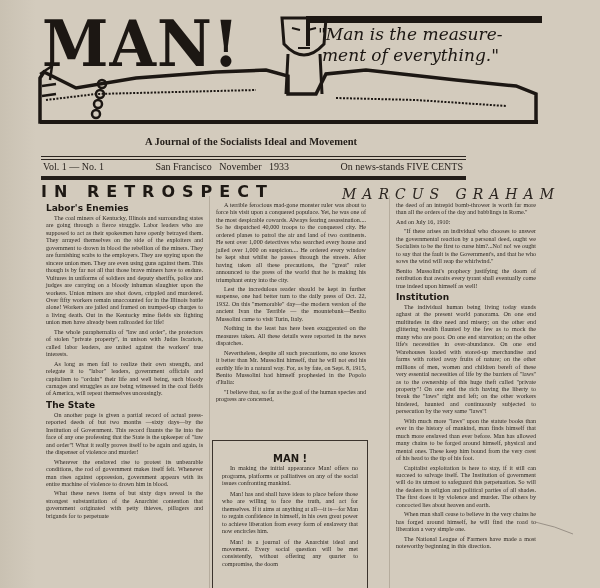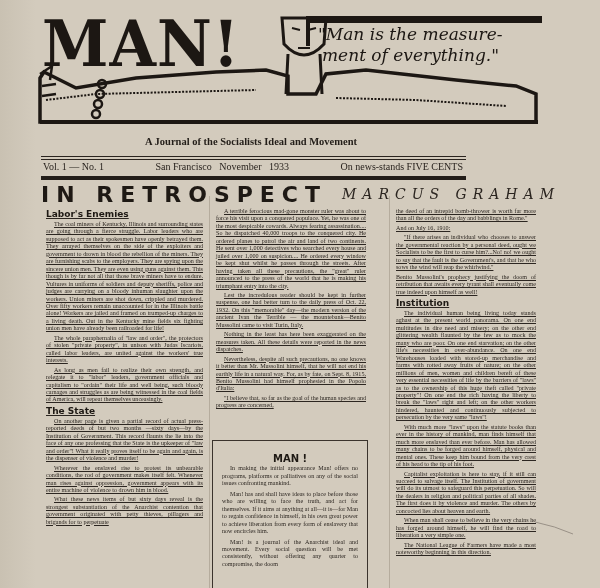--- a/index.html
+++ b/index.html
@@ -37,30 +37,30 @@
   .rule-double { position:absolute; left:41px; width:425px; border-top:1.5px solid #2a241f; border-bottom:1px solid #2a241f; height:2px; }
   .vol-line {
     position:absolute; left:43px; top:161px; width:420px; height:24px;
     font-size:10px; color:#2a241f; display:flex; justify-content:space-between;
   }
   .vol-line span { white-space:nowrap; }
   .bottom-thick { position:absolute; left:41px; top:176px; width:425px; height:4px; background:#231e19; }
   .retro {
     position:absolute; left:41px; top:182px;
     font-family:"DejaVu Sans", sans-serif; font-weight:bold;
-    font-size:22px; letter-spacing:7px; color:#1e1914;text-align:right;
+    font-size:16px; letter-spacing:7px; color:#1e1914;text-align:right;
   }
   .byline {
     position:absolute; left:342px; top:186px;
     font-family:"DejaVu Serif", serif; font-style:italic;
     font-size:14px; letter-spacing:6px; color:#2a241f;
   }
   .col {
-    position:absolute; top:208px; font-size:6.1px; line-height:7.45px;
-    text-align:justify; color:#2c2621;text-decoration:underline;
+    position:absolute; top:202px; font-size:6.1px; line-height:7.45px;
+    text-align:justify; color:#2c2621;
   }
   .col p { margin:0 0 2px 0; text-indent:8px; }
   .col p.noind { text-indent:0; }
   .col h3 {
     margin:1px 0 1px 0; font-family:"DejaVu Sans", sans-serif;
     font-weight:bold; font-size:9px; line-height:11px; color:#1e1914;
   }
   .col1 { left:46px; width:157px; }
   .col2 { left:216px; width:150px; }
   .col3 { left:396px; width:140px; }

